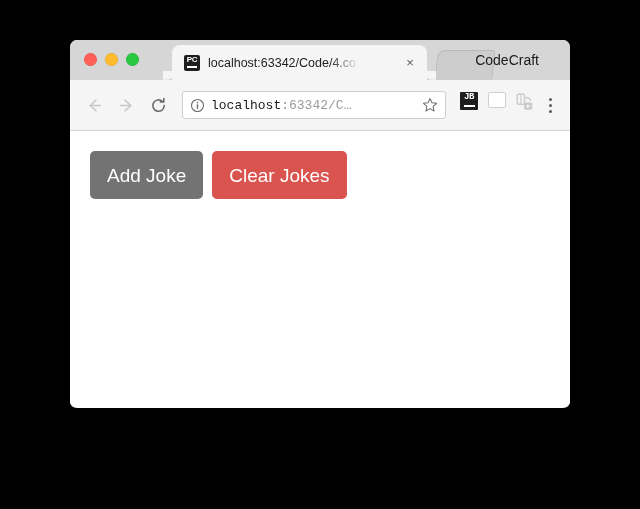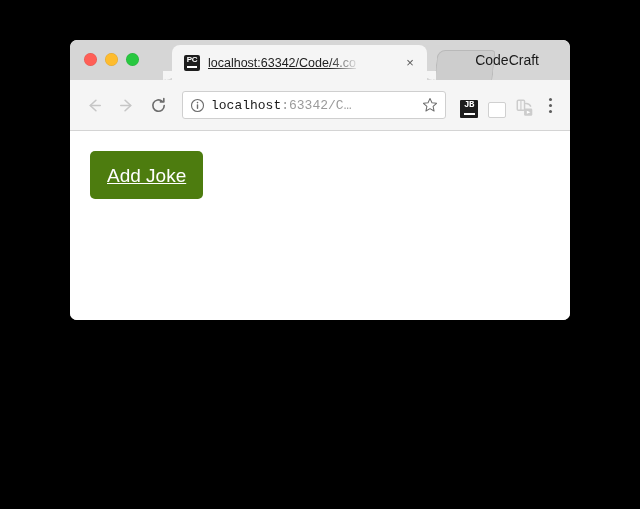--- a/index.html
+++ b/index.html
@@ -18,21 +18,21 @@
     height: 509px;
     background: #000000;
   }
 
   
   .browser-window {
     position: absolute;
     left: 70px;
     top: 40px;
     width: 500px;
-    height: 280px;
+    height: 368px;
     border-radius: 7px;
     overflow: hidden;
     background: #ffffff;
     box-shadow: 0 0 0 0.5px rgba(0,0,0,0.25);
   }
 
   
   .tabstrip {
     position: relative;
     height: 40px;
@@ -119,21 +119,20 @@
 
   .tab-title {
     margin-left: 8px;
     font-size: 12.5px;
     color: #222222;
     white-space: nowrap;
     overflow: hidden;
     max-width: 188px;
     -webkit-mask-image: linear-gradient(to right, #000 82%, rgba(0,0,0,0.12) 100%);
             mask-image: linear-gradient(to right, #000 82%, rgba(0,0,0,0.12) 100%);
-            text-decoration: underline;
   }
 
   .tab-close {
     position: absolute;
     right: 10px;
     top: 50%;
     transform: translateY(-50%);
     width: 14px;
     height: 14px;
     color: #5a5a5a;
@@ -226,21 +225,21 @@
     width: 16px;
     height: 16px;
     margin-left: 6px;
   }
 
   .ext-icon {
     width: 26px;
     height: 26px;
     flex: 0 0 26px;
     display: flex;
-    align-items: flex-end;
+    align-items: flex-start;
     justify-content: center;
     margin-left: 2px;
   }
 
   .jb-badge {
     width: 18px;
     height: 18px;
     background: #1d1d1d;
     border-radius: 1px;
     position: relative;
@@ -316,21 +315,21 @@
     font-size: 19px;
     line-height: 1;
     padding: 0 17px;
     height: 48px;
     cursor: pointer;
     white-space: nowrap;
     display: inline-flex;
     align-items: center;
     justify-content: center;
   }
-  .btn-add   { background: #4d7c0f; text-decoration: underline; }
+  .btn-add   { background: #737373; }
   .btn-clear { background: #d9534f; }
 </style>
 </head>
 <body>
 
 <div id="stage">
 
   <div class="browser-window">
 
     <div class="tabstrip">
@@ -418,18 +417,19 @@
       <div class="menu-dots">
         <i></i>
         <i></i>
         <i></i>
       </div>
     </div>
 
     <div class="page-content">
       <div class="btn-row">
         <button class="btn btn-add">Add Joke</button>
+        <button class="btn btn-clear">Clear Jokes</button>
       </div>
       <div class="joke-list"></div>
     </div>
 
   </div>
 </div>
 
 </body></html>

